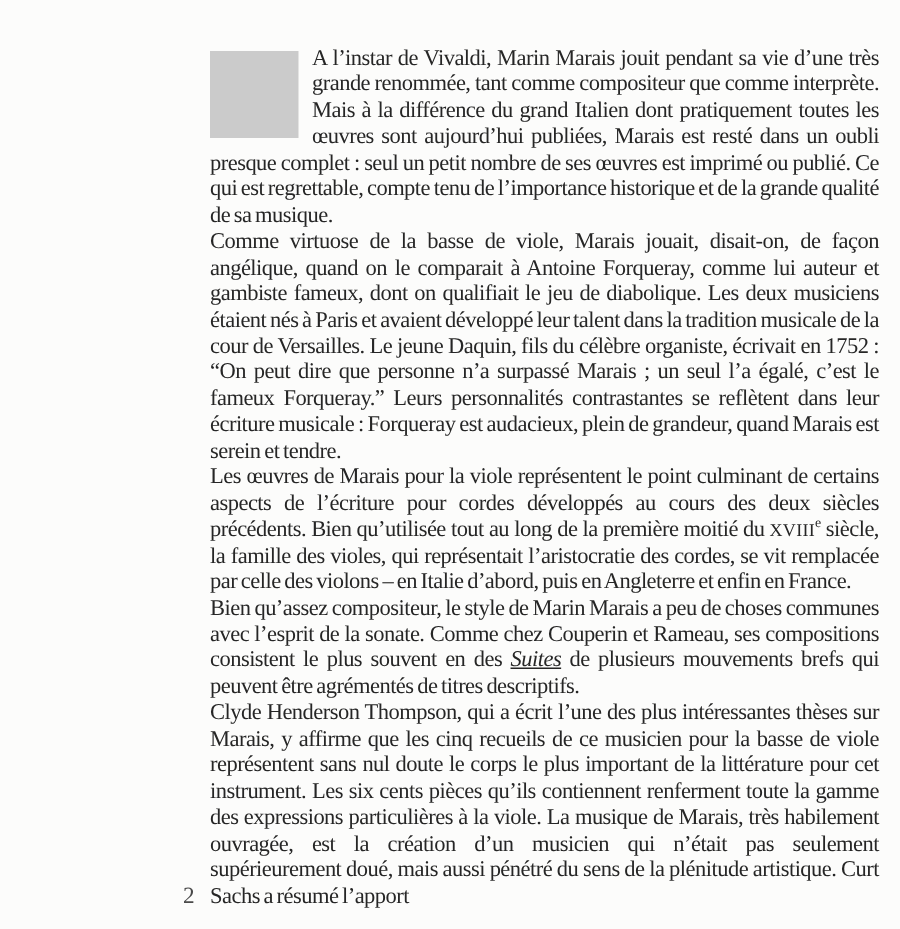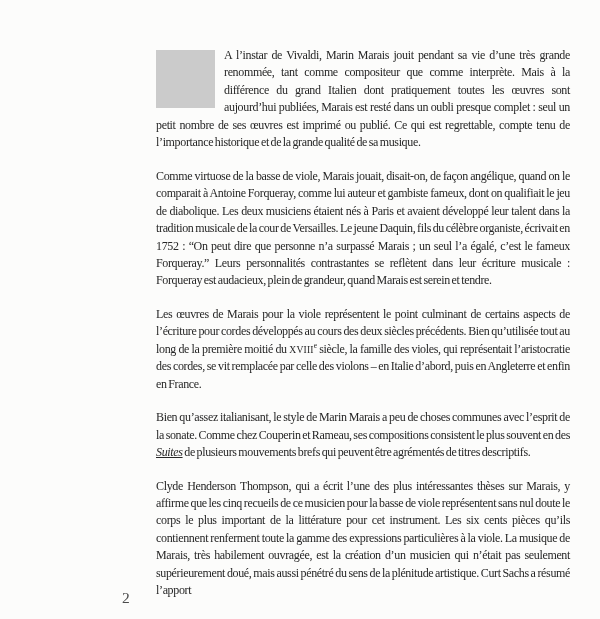--- a/index.html
+++ b/index.html
@@ -16,23 +16,23 @@
     overflow:hidden;
     font-family:"Liberation Serif","DejaVu Serif",serif;
   }
   .page{position:absolute;inset:0;}
   .text-block{
     position:absolute;
     left:140px;top:31px;width:446px;
     color:var(--text);
   }
   .para{
-    margin:16px;
+    margin:0;
     text-align:justify;
-    font-size:12px;
+    font-size:15px;
     line-height:17.45px;
     letter-spacing:-0.35px;
     word-spacing:-1px;
   }
   .placeholder{
     float:left;
     width:59px;height:58px;
     background:var(--placeholder);
     margin:3px 9px 6px 0;
   }
@@ -47,17 +47,17 @@
   }
 </style>
 </head>
 <body>
 
 <div class="page">
   <main class="text-block">
       <p class="para"><span class="placeholder"></span><span>A l’instar de Vivaldi, Marin Marais jouit pendant sa vie d’une très grande renommée, tant comme compositeur que comme interprète. Mais à la différence du grand Italien dont pratiquement toutes les œuvres sont aujourd’hui publiées, Marais est resté dans un oubli presque complet : seul un petit nombre de ses œuvres est imprimé ou publié. Ce qui est regrettable, compte tenu de l’importance historique et de la grande qualité de sa musique.</span></p>
       <p class="para"><span>Comme virtuose de la basse de viole, Marais jouait, disait-on, de façon angélique, quand on le comparait à Antoine Forqueray, comme lui auteur et gambiste fameux, dont on qualifiait le jeu de diabolique. Les deux musiciens étaient nés à Paris et avaient développé leur talent dans la tradition musicale de la cour de Versailles. Le jeune Daquin, fils du célèbre organiste, écrivait en 1752 : “On peut dire que personne n’a surpassé Marais ; un seul l’a égalé, c’est le fameux Forqueray.” Leurs personnalités contrastantes se reflètent dans leur écriture musicale : Forqueray est audacieux, plein de grandeur, quand Marais est serein et tendre.</span></p>
       <p class="para"><span>Les œuvres de Marais pour la viole représentent le point culminant de certains aspects de l’écriture pour cordes développés au cours des deux siècles précédents. Bien qu’utilisée tout au long de la première moitié du </span><span class="run-smallcaps">XVIII</span><span class="run-sup">e</span><span> siècle, la famille des violes, qui représentait l’aristocratie des cordes, se vit remplacée par celle des violons – en Italie d’abord, puis en Angleterre et enfin en France.</span></p>
-      <p class="para"><span>Bien qu’assez italianisant, le style de Marin Marais a peu de choses communes avec l’esprit de la sonate. Comme chez Couperin et Rameau, ses compositions consistent le plus souvent en des </span><span class="run-italic">Suites</span><span> de plusieurs mouvements brefs qui peuvent être agrémentés de titres descriptifs.</span></p>
+      <p class="para"><span>Bien qu’assez compositeur, le style de Marin Marais a peu de choses communes avec l’esprit de la sonate. Comme chez Couperin et Rameau, ses compositions consistent le plus souvent en des </span><span class="run-italic">Suites</span><span> de plusieurs mouvements brefs qui peuvent être agrémentés de titres descriptifs.</span></p>
       <p class="para"><span>Clyde Henderson Thompson, qui a écrit l’une des plus intéressantes thèses sur Marais, y affirme que les cinq recueils de ce musicien pour la basse de viole représentent sans nul doute le corps le plus important de la littérature pour cet instrument. Les six cents pièces qu’ils contiennent renferment toute la gamme des expressions particulières à la viole. La musique de Marais, très habilement ouvragée, est la création d’un musicien qui n’était pas seulement supérieurement doué, mais aussi pénétré du sens de la plénitude artistique. Curt Sachs a résumé l’apport</span></p>
     </main>
   <div class="folio">2</div>
 </div>
 
 </body></html>

